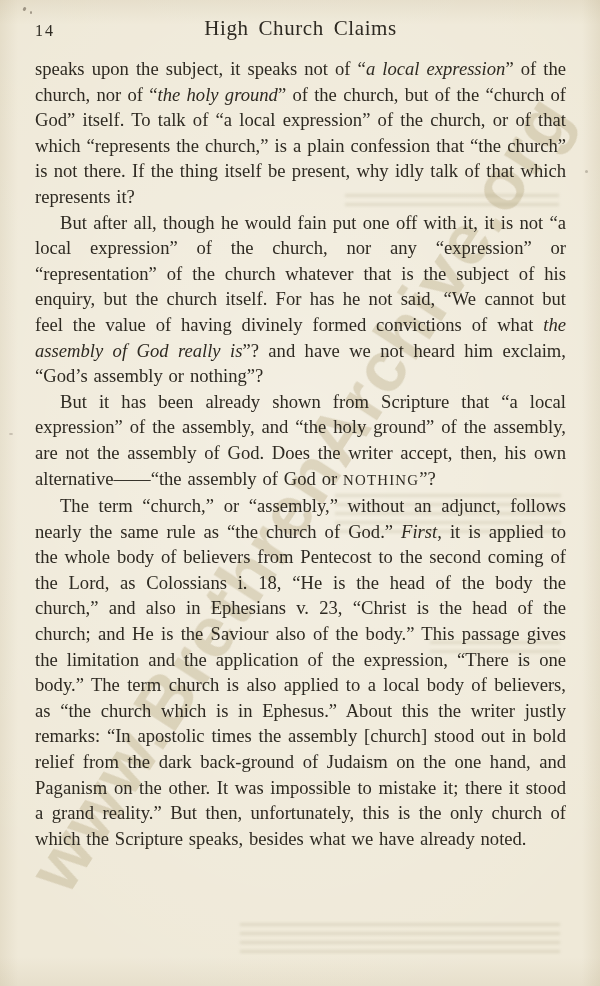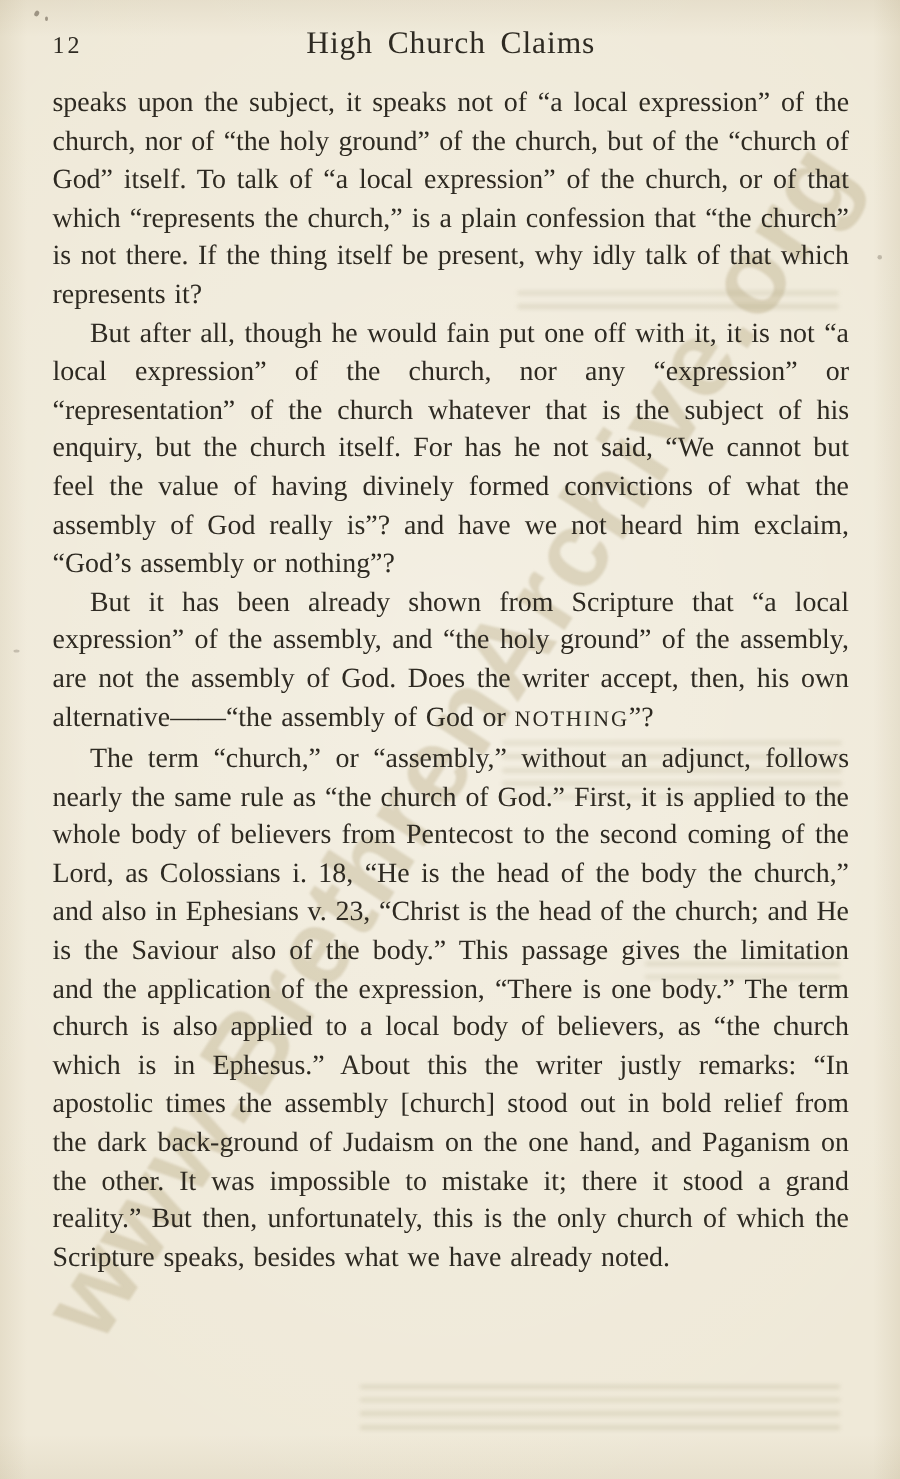--- a/index.html
+++ b/index.html
@@ -79,42 +79,42 @@
   }
 
   .body-text {
     font-size: 18.6px;
     line-height: 25.6px;
     text-align: justify;
     word-spacing: 1.2px;
   }
   .body-text p { margin: 0; }
   .body-text p.indent { text-indent: 25px; }
-  .it { }
+  .it { font-style: italic; }
   .sc { font-size: 0.8em; letter-spacing: 1.2px; font-family: Liberation Serif, serif; }
 </style>
 </head>
 <body>
 
 <div class="paper"></div>
 
 <div class="watermark">www.BrethrenArchive.org</div>
 
 <div class="showthrough st-a"></div>
 <div class="showthrough st-b"></div>
 <div class="showthrough st-c"></div>
 <div class="showthrough st-d"></div>
 <div class="speck sp1"></div>
 <div class="speck sp2"></div>
 <div class="speck sp3"></div>
 <div class="speck sp4"></div>
 
 <div class="sheet">
   <div class="running-head">
-    <span class="page-number">12</span>
+    <span class="page-number">14</span>
     <span class="head-title">High Church Claims</span>
   </div>
   <div class="body-text">
       <p class=""><span>speaks upon the subject, it speaks not of “</span><span class="it">a local expression</span><span>” of the church, nor of “</span><span class="it">the holy ground</span><span>” of the church, but of the “church of God” itself.  To talk of “a local expression” of the church, or of that which “represents the church,” is a plain confession that “the church” is not there.  If the thing itself be present, why idly talk of that which represents it?</span></p>
       <p class="indent"><span>But after all, though he would fain put one off with it, it is not “a local expression” of the church, nor any “expression” or “representation” of the church whatever that is the subject of his enquiry, but the church itself.  For has he not said, “We cannot but feel the value of having divinely formed convictions of what </span><span class="it">the assembly of God really is</span><span>”? and have we not heard him exclaim, “God’s assembly or nothing”?</span></p>
       <p class="indent"><span>But it has been already shown from Scripture that “a local expression” of the assembly, and “the holy ground” of the assembly, are not the assembly of God.  Does the writer accept, then, his own alternative——“the assembly of God or </span><span class="sc">NOTHING</span><span>”?</span></p>
       <p class="indent"><span>The term “church,” or “assembly,” without an adjunct, follows nearly the same rule as “the church of God.”  </span><span class="it">First,</span><span> it is applied to the whole body of believers from Pentecost to the second coming of the Lord, as Colossians i. 18, “He is the head of the body the church,” and also in Ephesians v. 23, “Christ is the head of the church; and He is the Saviour also of the body.”  This passage gives the limitation and the application of the expression, “There is one body.”  The term church is also applied to a local body of believers, as “the church which is in Ephesus.”  About this the writer justly remarks: “In apostolic times the assembly [church] stood out in bold relief from the dark back-ground of Judaism on the one hand, and Paganism on the other.  It was impossible to mistake it; there it stood a grand reality.”  But then, unfortunately, this is the only church of which the Scripture speaks, besides what we have already noted.</span></p>
     </div>
 </div>
 

